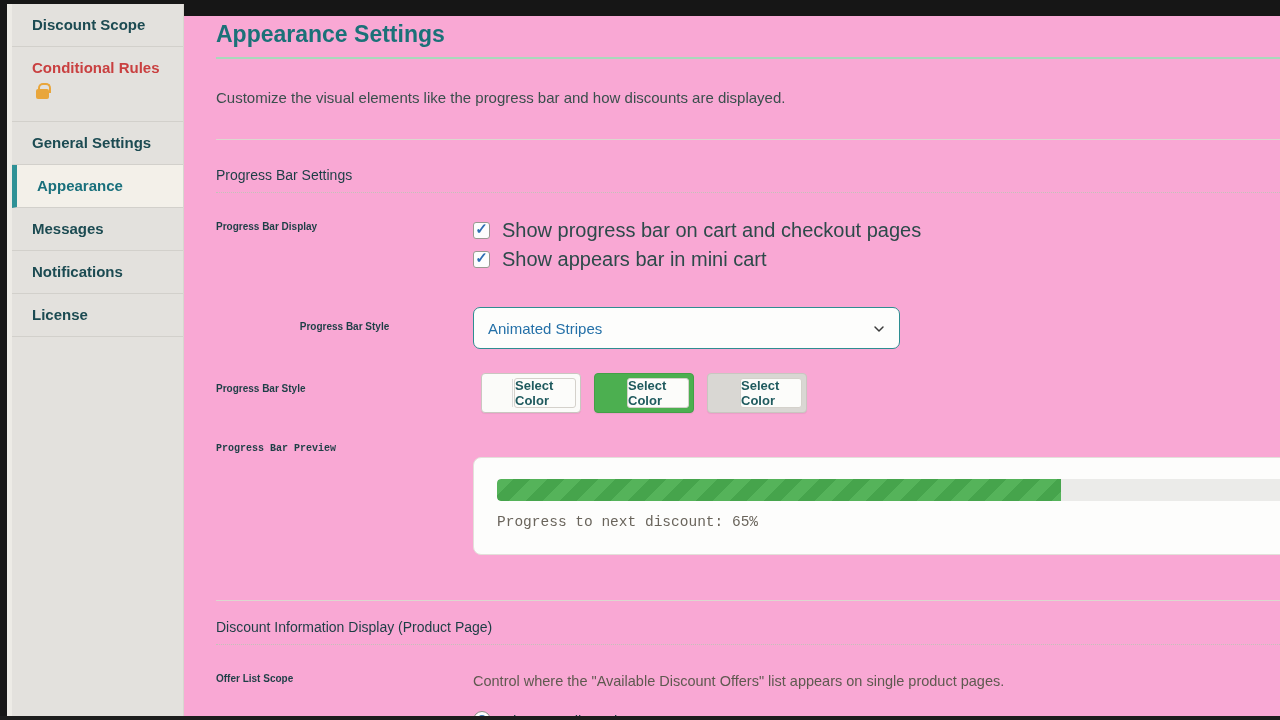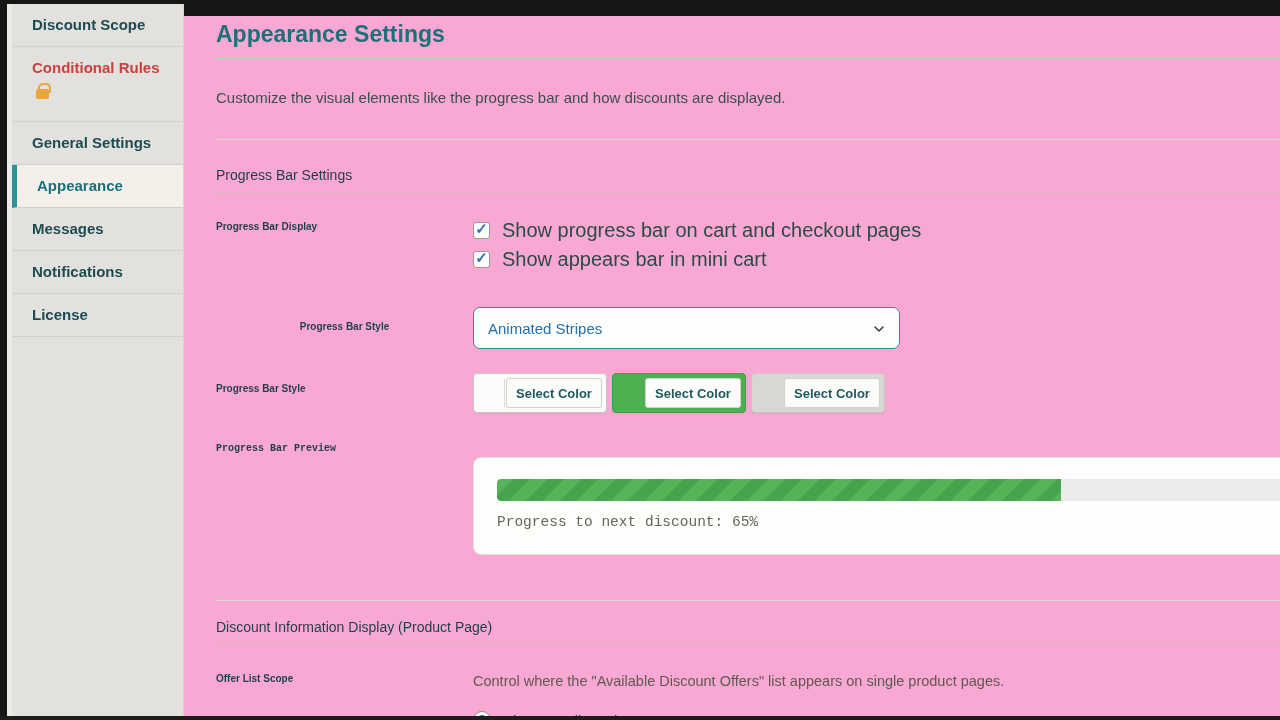--- a/index.html
+++ b/index.html
@@ -56,23 +56,23 @@
   .select-box { position:relative; width:427px; height:42px; background:#fdfdfc;
                 border:1.5px solid #2e8d91; border-radius:7px; cursor:pointer;
                 display:flex; align-items:center; padding:0 14px; }
   .select-value { font-size:15px; color:#2470a8; }
   .select-chevron { position:absolute; right:12px; top:13px; }
 
   
   .row-colors { margin-top:24px; }
   .row-colors .field-label { padding-top:10px; }
   .pickers { display:flex; gap:5px; }
-  .color-picker { position:relative; width:134px; height:40px; border-radius:4px;
+  .color-picker { position:relative; width:100px; height:40px; border-radius:4px;
                   border:1px solid #c9c6c0; cursor:pointer;
-                  box-shadow:0 1px 1px rgba(0,0,0,.06); }
+                  box-shadow:0 1px 1px rgba(0,0,0,.06);margin-left:8px; }
   .color-picker.green-border { border-color:#43a047; }
   .picker-divider { position:absolute; left:30px; top:5px; bottom:5px; width:1px; background:rgba(0,0,0,.12); }
   .picker-btn { position:absolute; top:4px; bottom:4px; left:32px; right:4px; background:#fcfcfa;
                 border:1px solid #d4d1cb; border-radius:3px; display:flex; align-items:center;
                 justify-content:center; font-size:13px; font-weight:700; color:#1f5a5e; cursor:pointer; }
 
   
   .row-preview { margin-top:28px;font-family:Liberation Mono, monospace; }
   .preview-box { width:916px; background:#fdfdfc; border:1px solid #e3e0da; border-radius:8px;
                  padding:21px 23px 24px 23px; margin-top:16px; }

